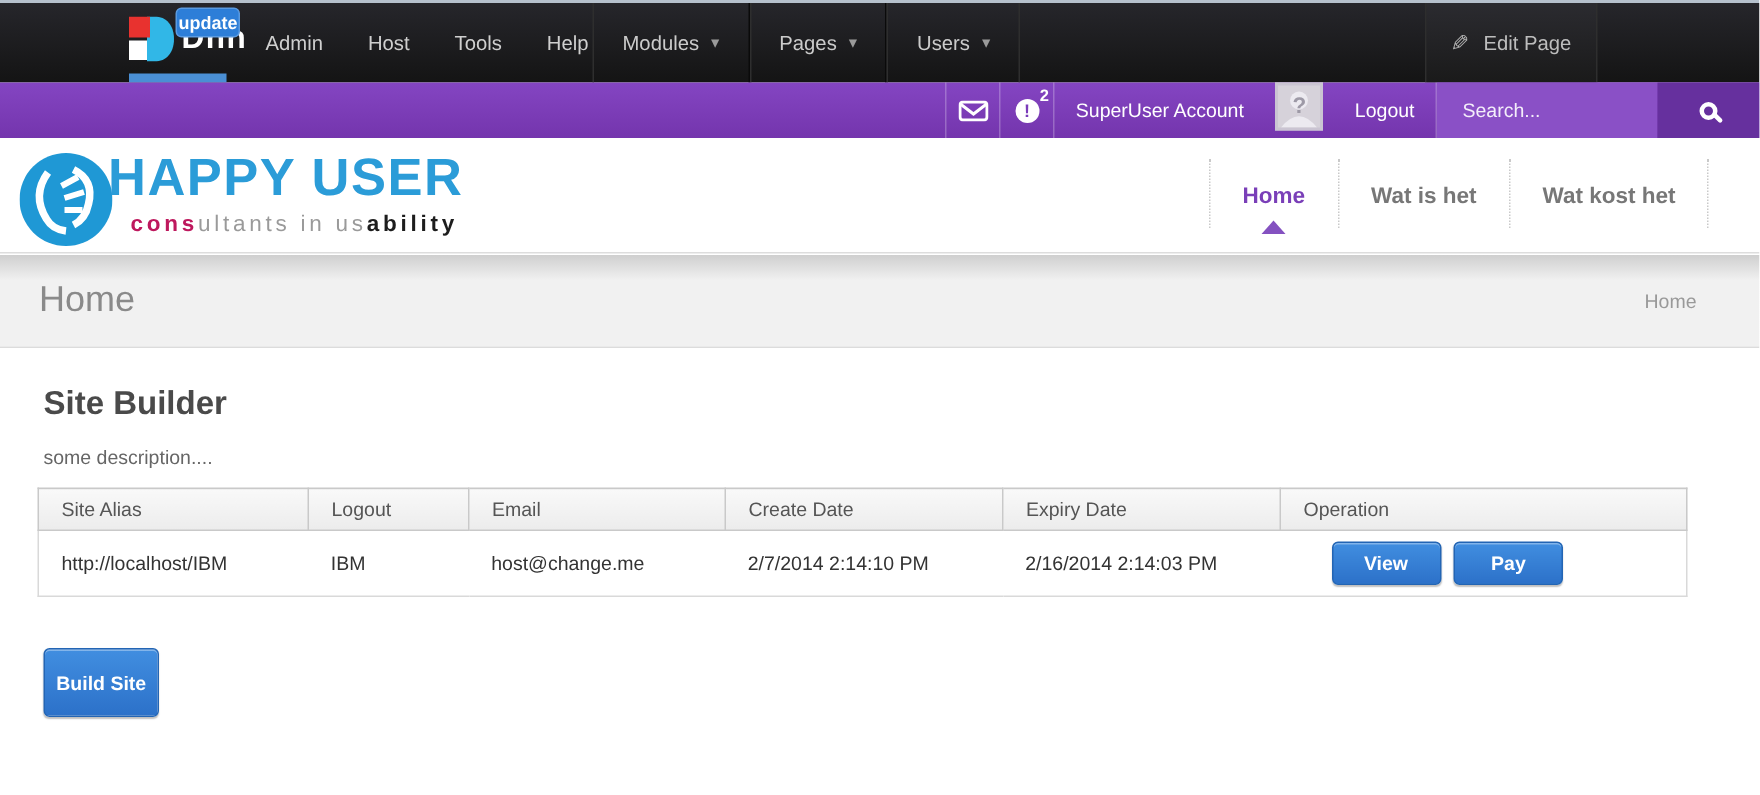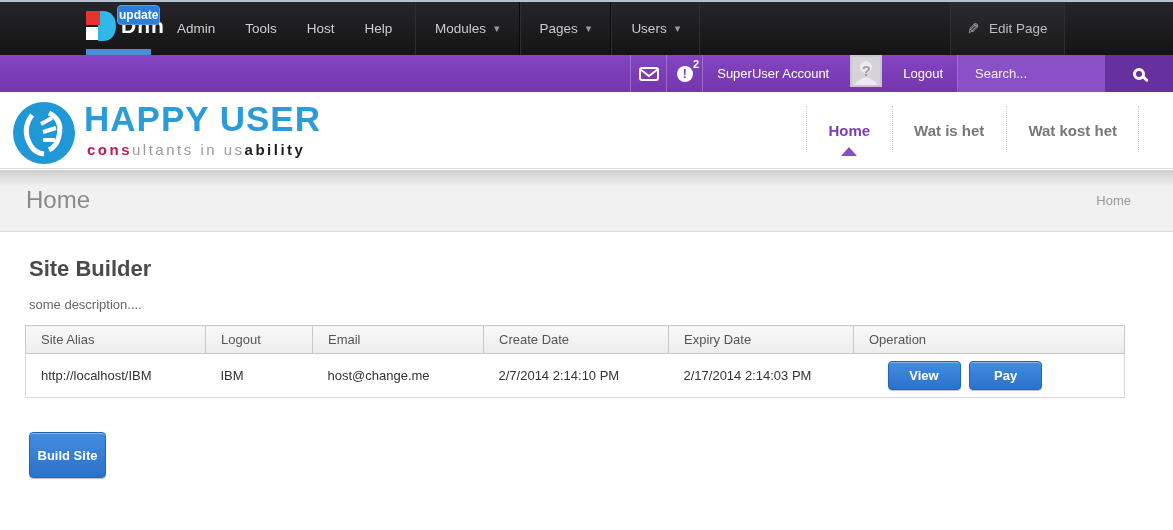--- a/index.html
+++ b/index.html
@@ -14,21 +14,21 @@
   .dnnbar{position:absolute;top:2px;left:0;right:0;height:53px;
     background:linear-gradient(#26262b,#141414);}
   .dnn-logo{position:absolute;left:86px;top:9px;display:flex;align-items:center;gap:5px;cursor:pointer;}
   .dnn-word{font-size:21px;font-weight:bold;color:#fff;letter-spacing:1px;}
   .update-badge{position:absolute;left:117px;top:3px;z-index:3;background:#2d7ed8;
     border:1px solid #5a9ae0;border-radius:4px;color:#fff;font-size:12px;font-weight:bold;
     padding:2px 1px;cursor:pointer;}
   .logo-underline{position:absolute;left:86px;top:47px;width:65px;height:6px;background:#4a8fd4;}
   .admin-menu{position:absolute;left:162px;top:0;height:53px;display:flex;}
   .menu-item{line-height:53px;padding:0 15px;font-size:13.5px;color:#cfcfcf;cursor:pointer;}
-  .dd-group{position:absolute;left:415px;top:0;height:37px;display:flex;}
+  .dd-group{position:absolute;left:395px;top:0;height:37px;display:flex;}
   .dd-item{display:flex;align-items:center;gap:8px;height:53px;padding:0 19px;
     border-left:1px solid #2e2e2e;border-right:1px solid #0a0a0a;
     color:#cbcbcb;font-size:13.5px;cursor:pointer;}
   .dd-item:last-child{border-right:1px solid #2e2e2e;}
   .caret{font-size:11px;color:#9a9a9a;}
   .edit-page{position:absolute;left:950px;top:0;height:53px;width:115px;display:flex;
     align-items:center;justify-content:center;gap:9px;
     border-left:1px solid #2e2e2e;border-right:1px solid #2e2e2e;
     background:linear-gradient(#2b2b30,#1a1a1a);
     color:#bdbdbd;font-size:13.5px;cursor:pointer;}
@@ -55,21 +55,21 @@
   .search-btn{width:68px;height:100%;border:none;background:#66309e;cursor:pointer;
     display:flex;align-items:center;justify-content:center;}
   .magnifier{display:inline-block;width:12px;height:12px;border:3px solid #fff;
     border-radius:50%;position:relative;}
   .magnifier::after{content:"";position:absolute;width:8px;height:3px;background:#fff;
     transform:rotate(45deg);right:-7px;bottom:-3px;border-radius:2px;}
   
   .siteheader{position:absolute;top:92px;left:0;right:0;height:77px;background:#fff;
     border-bottom:1px solid #ddd;}
   .hu-logo{position:absolute;left:13px;top:10px;cursor:pointer;}
-  .hu-title{position:absolute;left:84px;top:7px;font-size:35px;font-weight:bold;
+  .hu-title{position:absolute;left:72px;top:7px;font-size:35px;font-weight:bold;
     color:#2b9cd8;letter-spacing:1px;}
   .hu-tagline{position:absolute;left:87px;top:49px;font-size:15px;letter-spacing:2.5px;color:#9a9a9a;}
   .tag-lead{color:#be185d;font-weight:bold;}
   .tag-tail{color:#1d1d1d;font-weight:bold;}
   .main-nav{position:absolute;right:34px;top:0;height:100%;display:flex;}
   .nav-item{display:flex;align-items:center;padding:0 22px;font-size:15px;font-weight:bold;
     color:#777;position:relative;cursor:pointer;}
   .nav-item::before{content:"";position:absolute;left:0;top:14px;bottom:16px;
     border-left:1px dotted #c9c9c9;}
   .nav-item:last-child::after{content:"";position:absolute;right:0;top:14px;bottom:16px;
@@ -116,22 +116,22 @@
       <rect x="0" y="0" width="14" height="14" fill="#e8322f"></rect>
       <rect x="0" y="16" width="12" height="13" fill="#ffffff"></rect>
     </svg>
     <span class="dnn-word">Dnn</span>
   </div>
   <span class="update-badge">update</span>
   <div class="logo-underline"></div>
 
   <div class="admin-menu">
     <span class="menu-item">Admin</span>
+    <span class="menu-item">Host</span>
     <span class="menu-item">Tools</span>
-    <span class="menu-item">Host</span>
     <span class="menu-item">Help</span>
   </div>
 
   <div class="dd-group">
     <div class="dd-item">
       <span>Modules</span>
       <span class="caret">▾</span>
     </div>
     <div class="dd-item">
       <span>Pages</span>
@@ -233,21 +233,21 @@
         <th>Expiry Date</th>
         <th>Operation</th>
       </tr>
     </thead>
     <tbody>
       <tr>
         <td>http://localhost/IBM</td>
         <td>IBM</td>
         <td>host@change.me</td>
         <td>2/7/2014 2:14:10 PM</td>
-        <td>2/17/2014 2:14:03 PM</td>
+        <td>2/16/2014 2:14:03 PM</td>
         <td>
           <span class="op-wrap">
             <button class="btn btn-op">View</button>
             <button class="btn btn-op">Pay</button>
           </span>
         </td>
       </tr>
     </tbody>
   </table>
 

